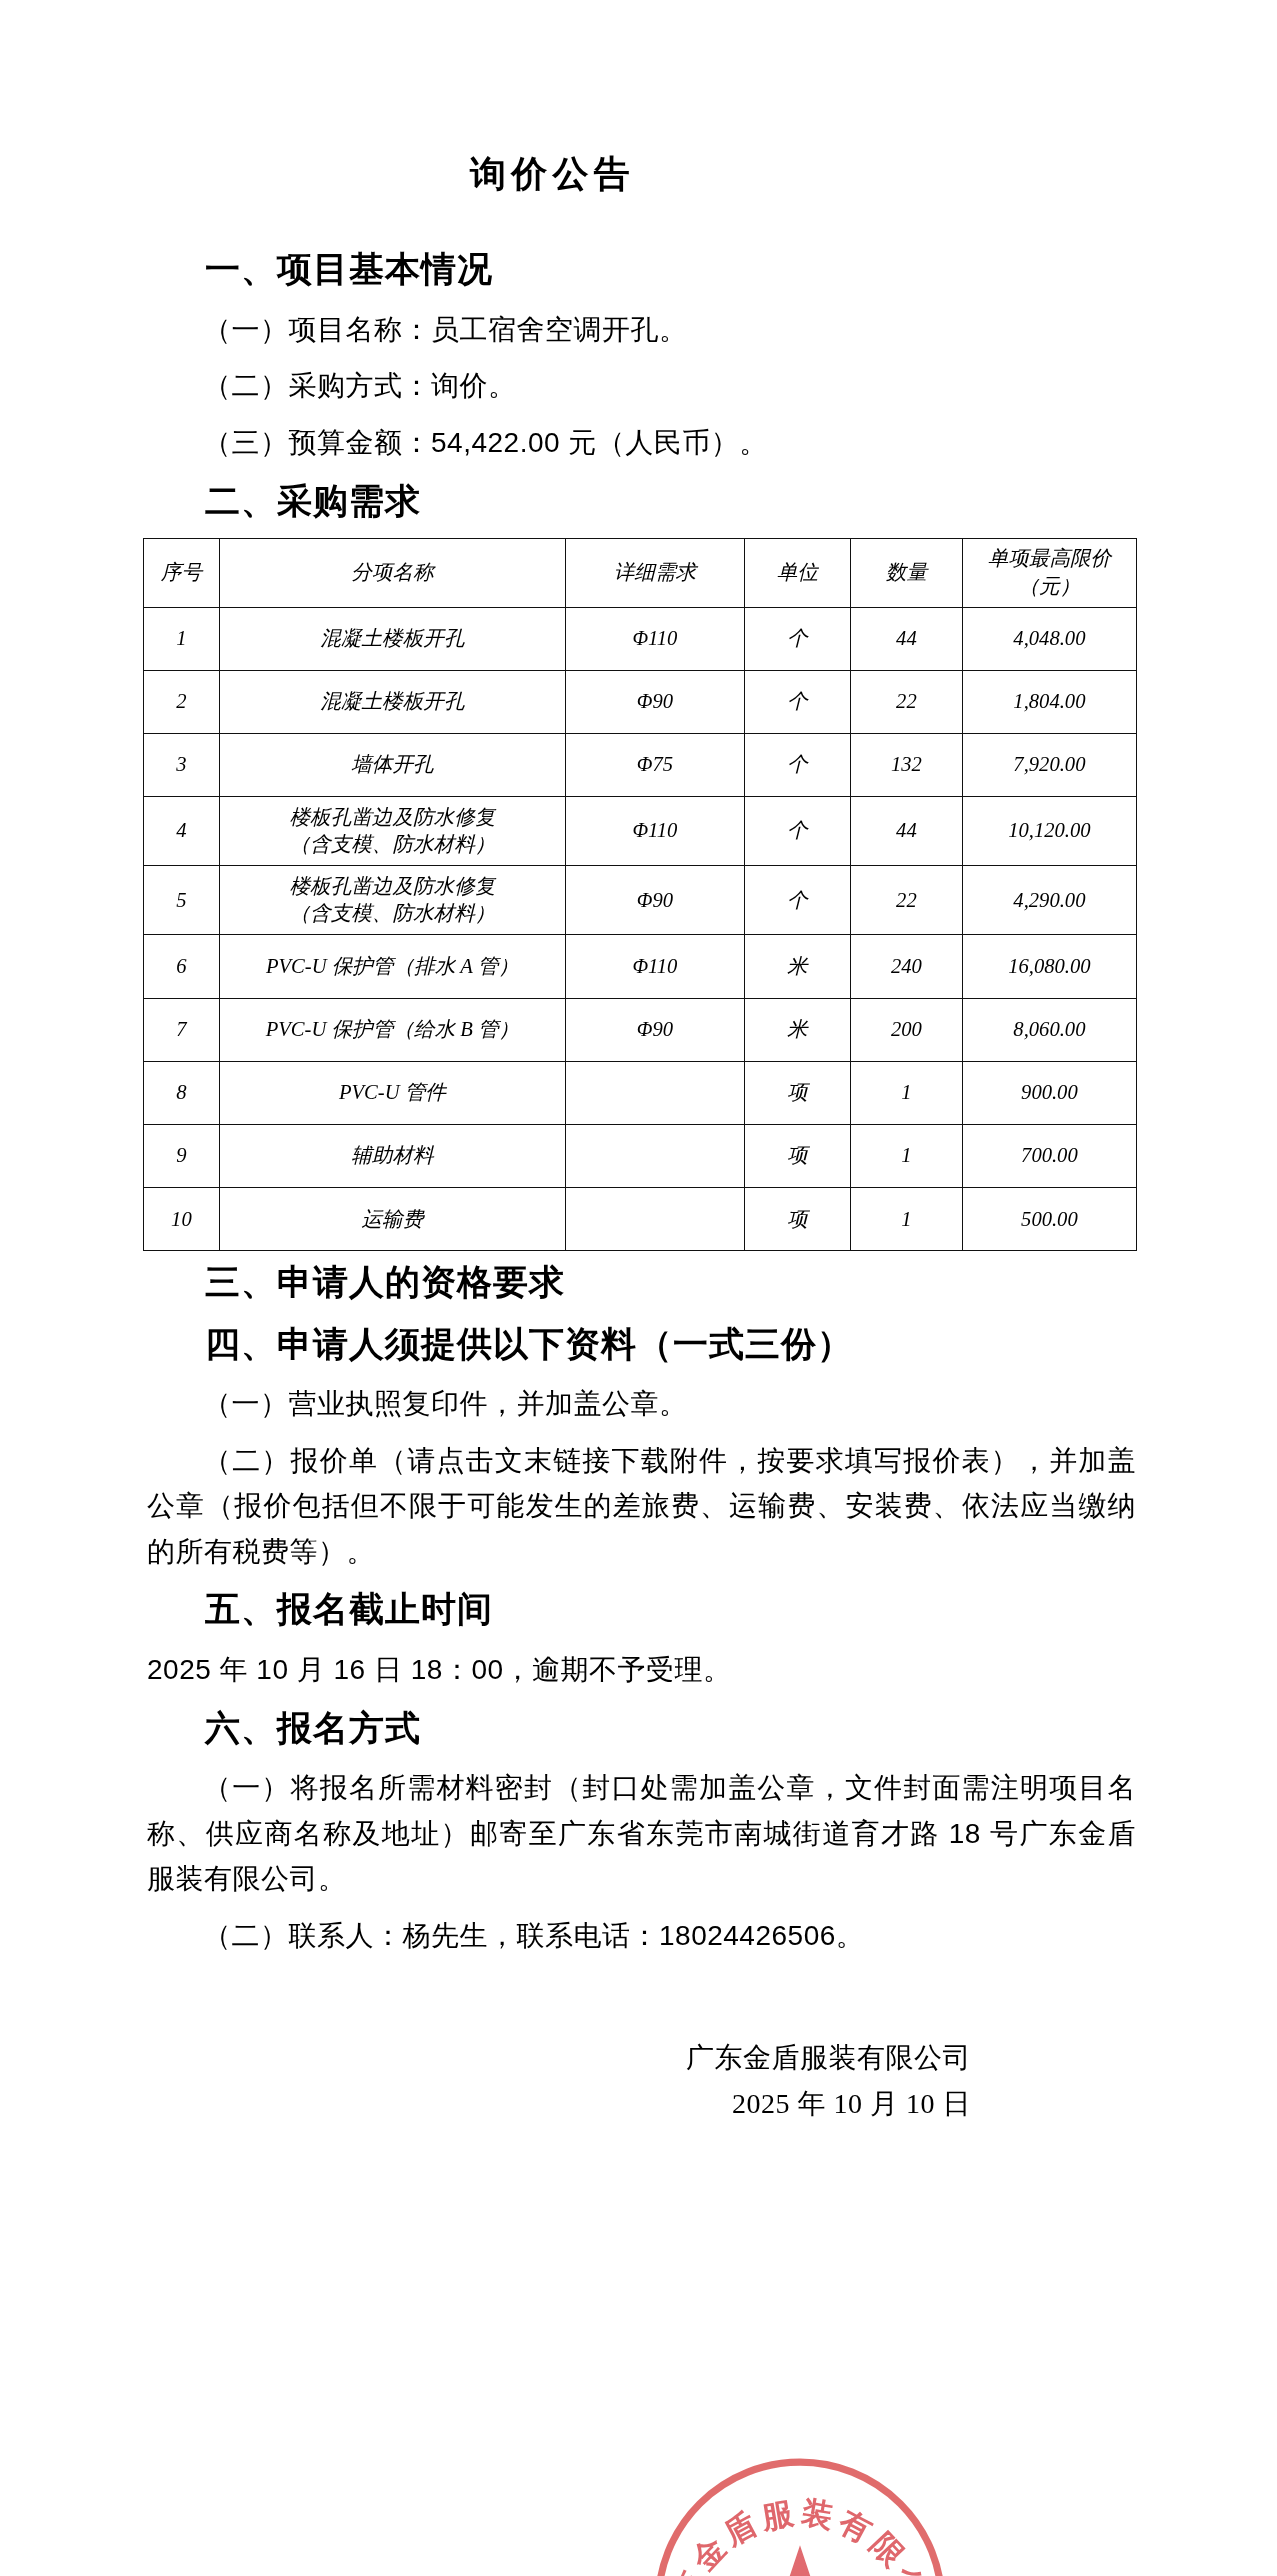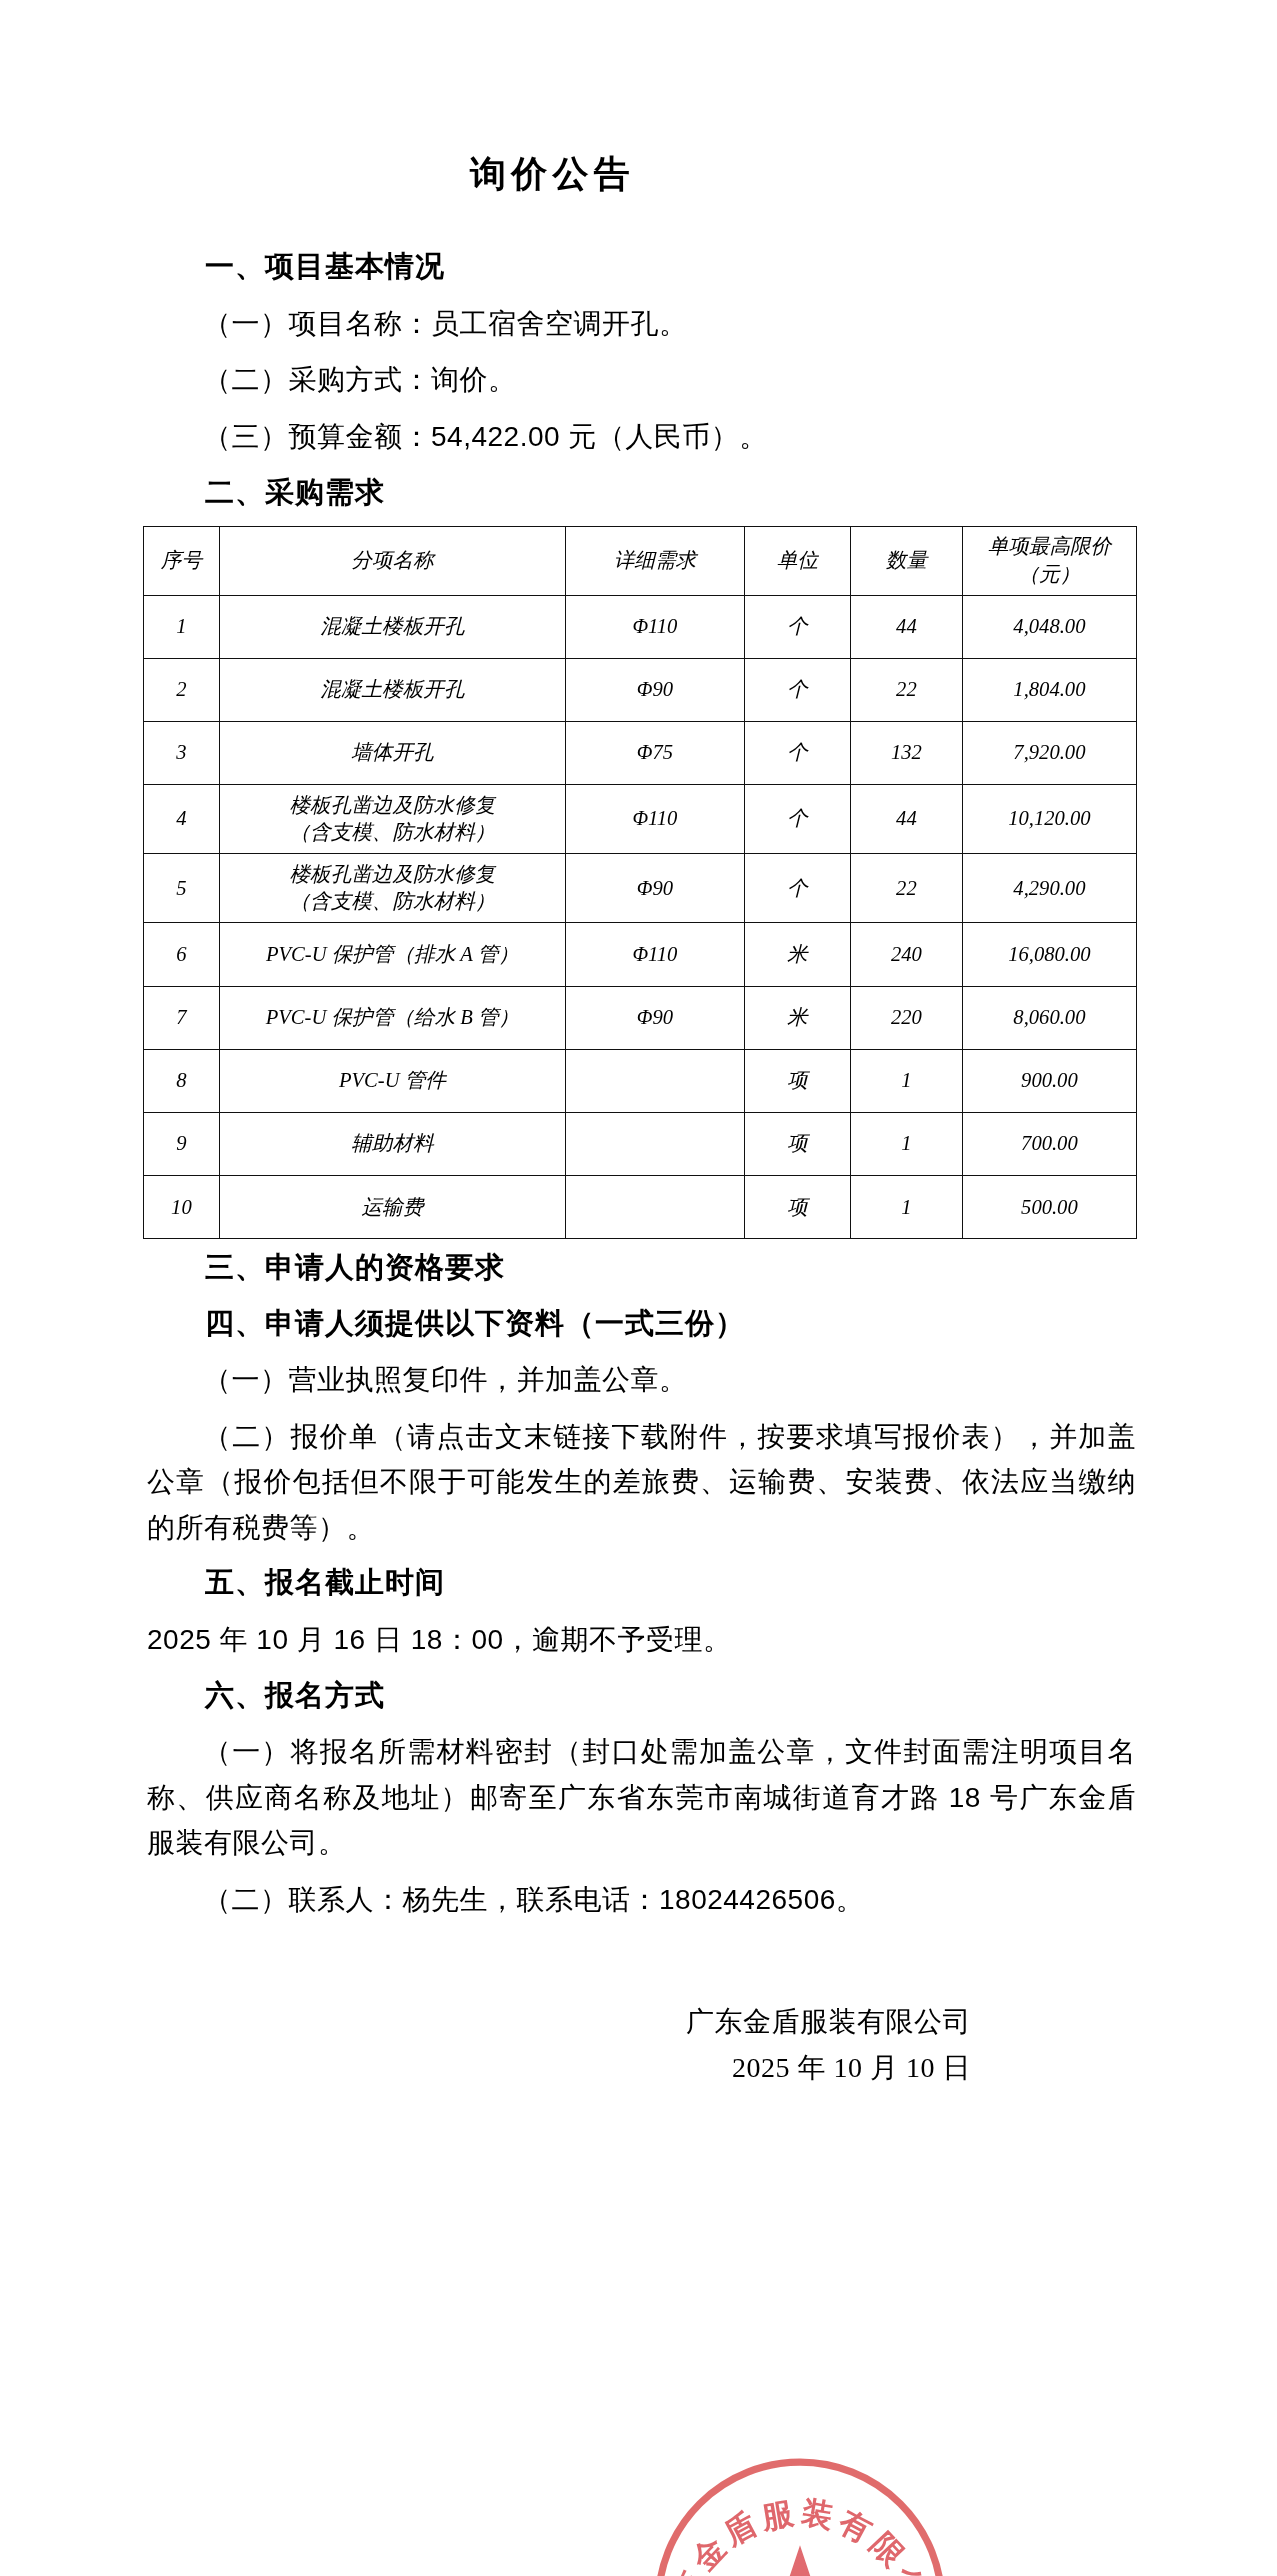--- a/index.html
+++ b/index.html
@@ -33,21 +33,21 @@
     font-family: "Liberation Serif", "DejaVu Serif", serif;
   }
   
   .content {
     position: absolute;
     top: 252px;
     left: 147px;
     width: 989px;
   }
   .sec-head {
-    font-size: 29px;
+    font-size: 35px;
     font-weight: bold;
     line-height: 1.0;
     letter-spacing: 1px;
     text-indent: 58px;
     margin: 0 0 19.6px 0;
     font-family: "Liberation Serif", "DejaVu Serif", serif;
   }
   .para {
     font-size: 28px;
     line-height: 1.62;
@@ -218,21 +218,21 @@
             <td>Φ110</td>
             <td>米</td>
             <td>240</td>
             <td>16,080.00</td>
           </tr>
           <tr>
             <td>7</td>
             <td><span>PVC-U 保护管（给水 B 管）</span></td>
             <td>Φ90</td>
             <td>米</td>
-            <td>220</td>
+            <td>200</td>
             <td>8,060.00</td>
           </tr>
           <tr>
             <td>8</td>
             <td><span>PVC-U 管件</span></td>
             <td></td>
             <td>项</td>
             <td>1</td>
             <td>900.00</td>
           </tr>

